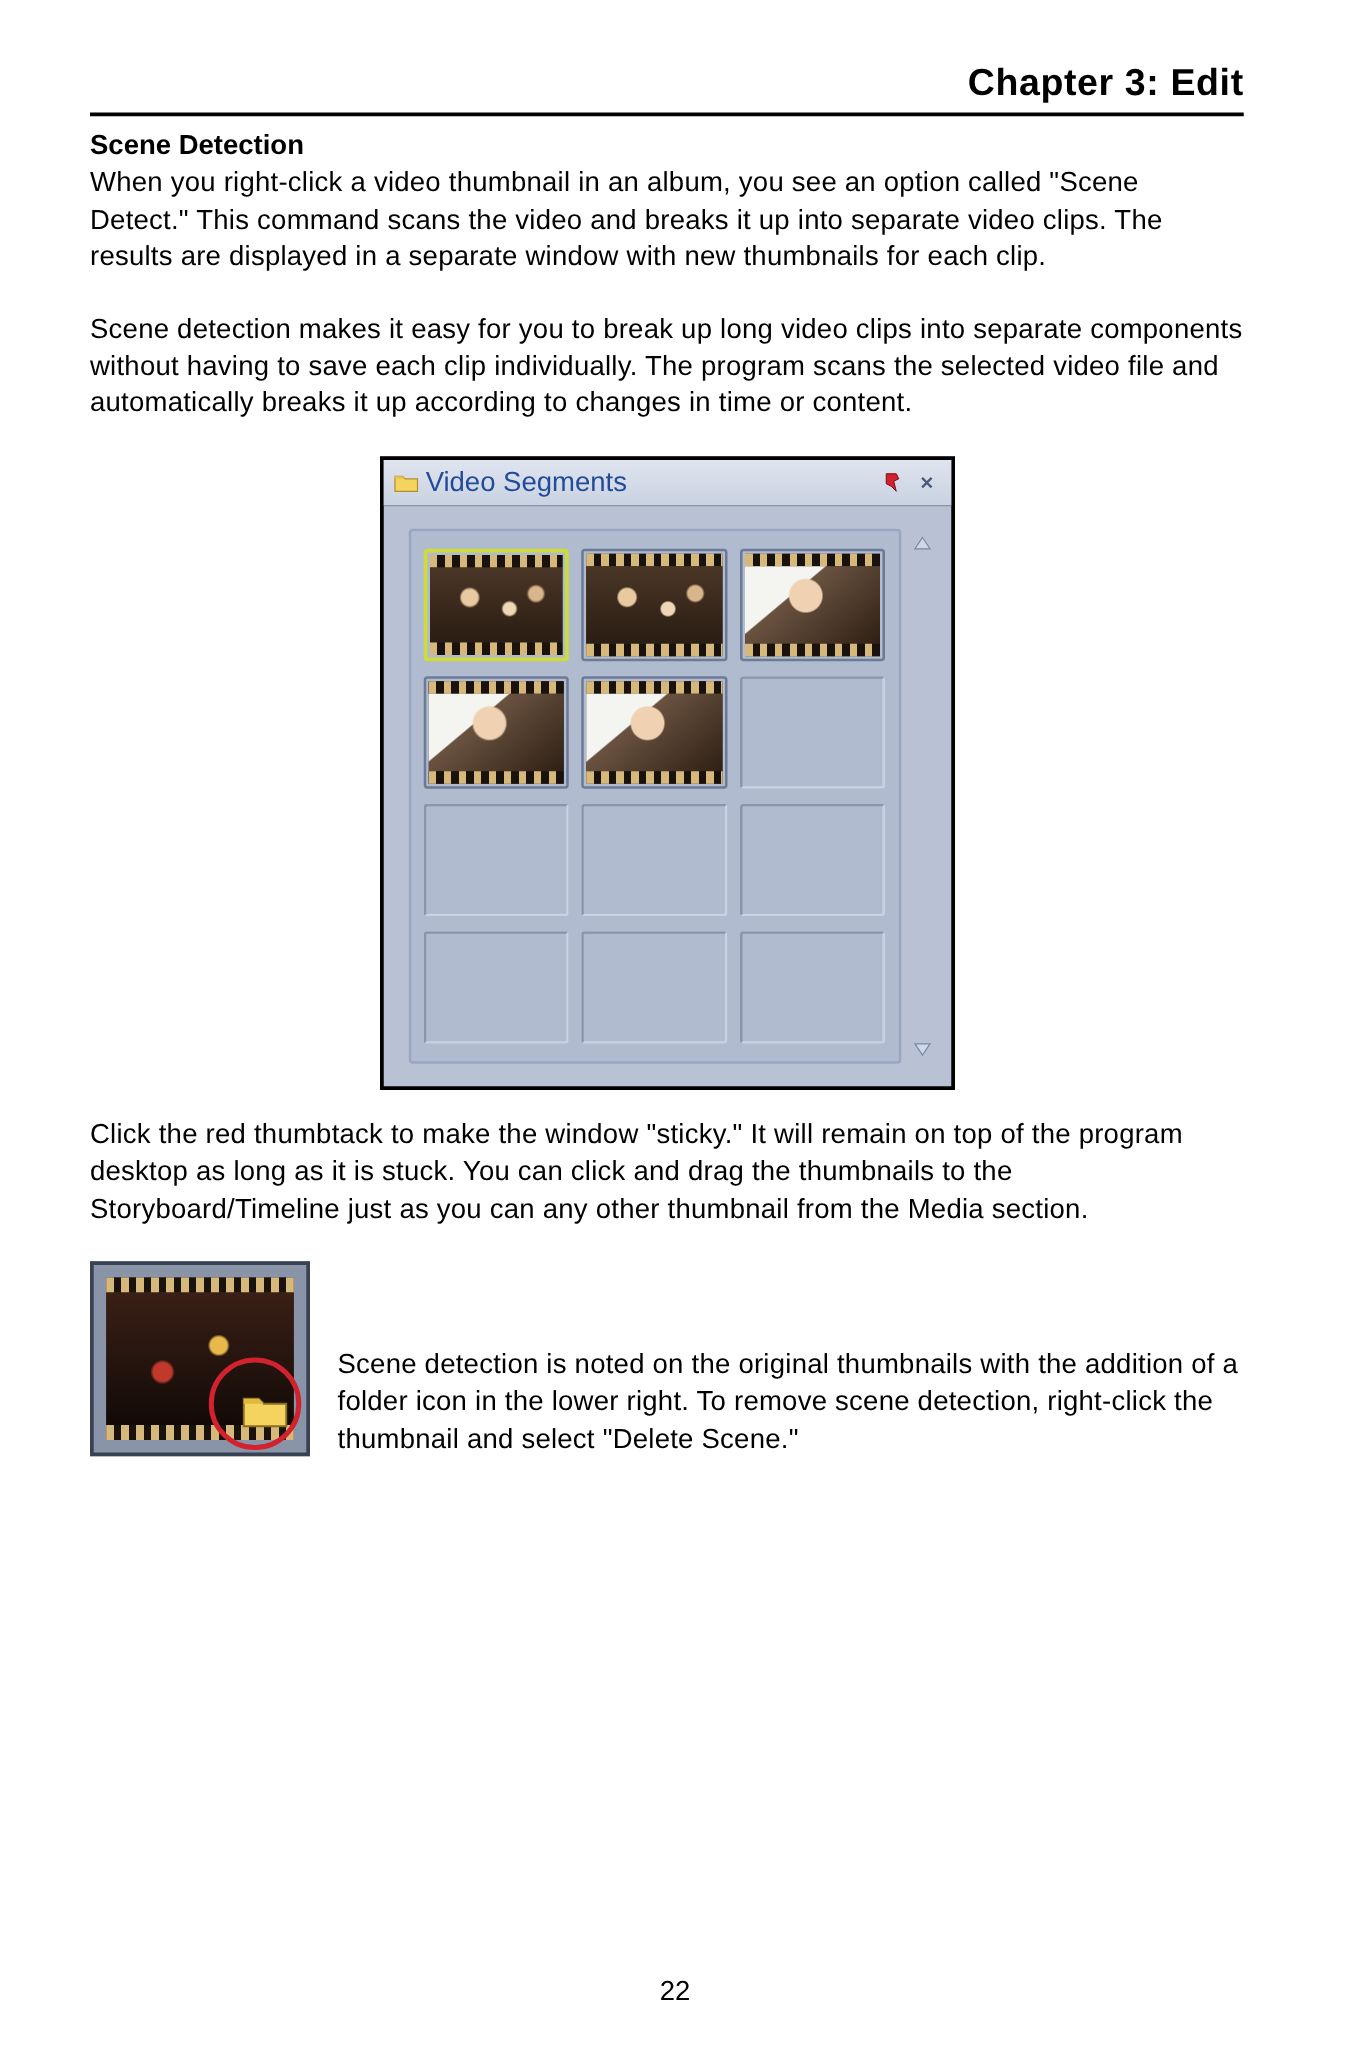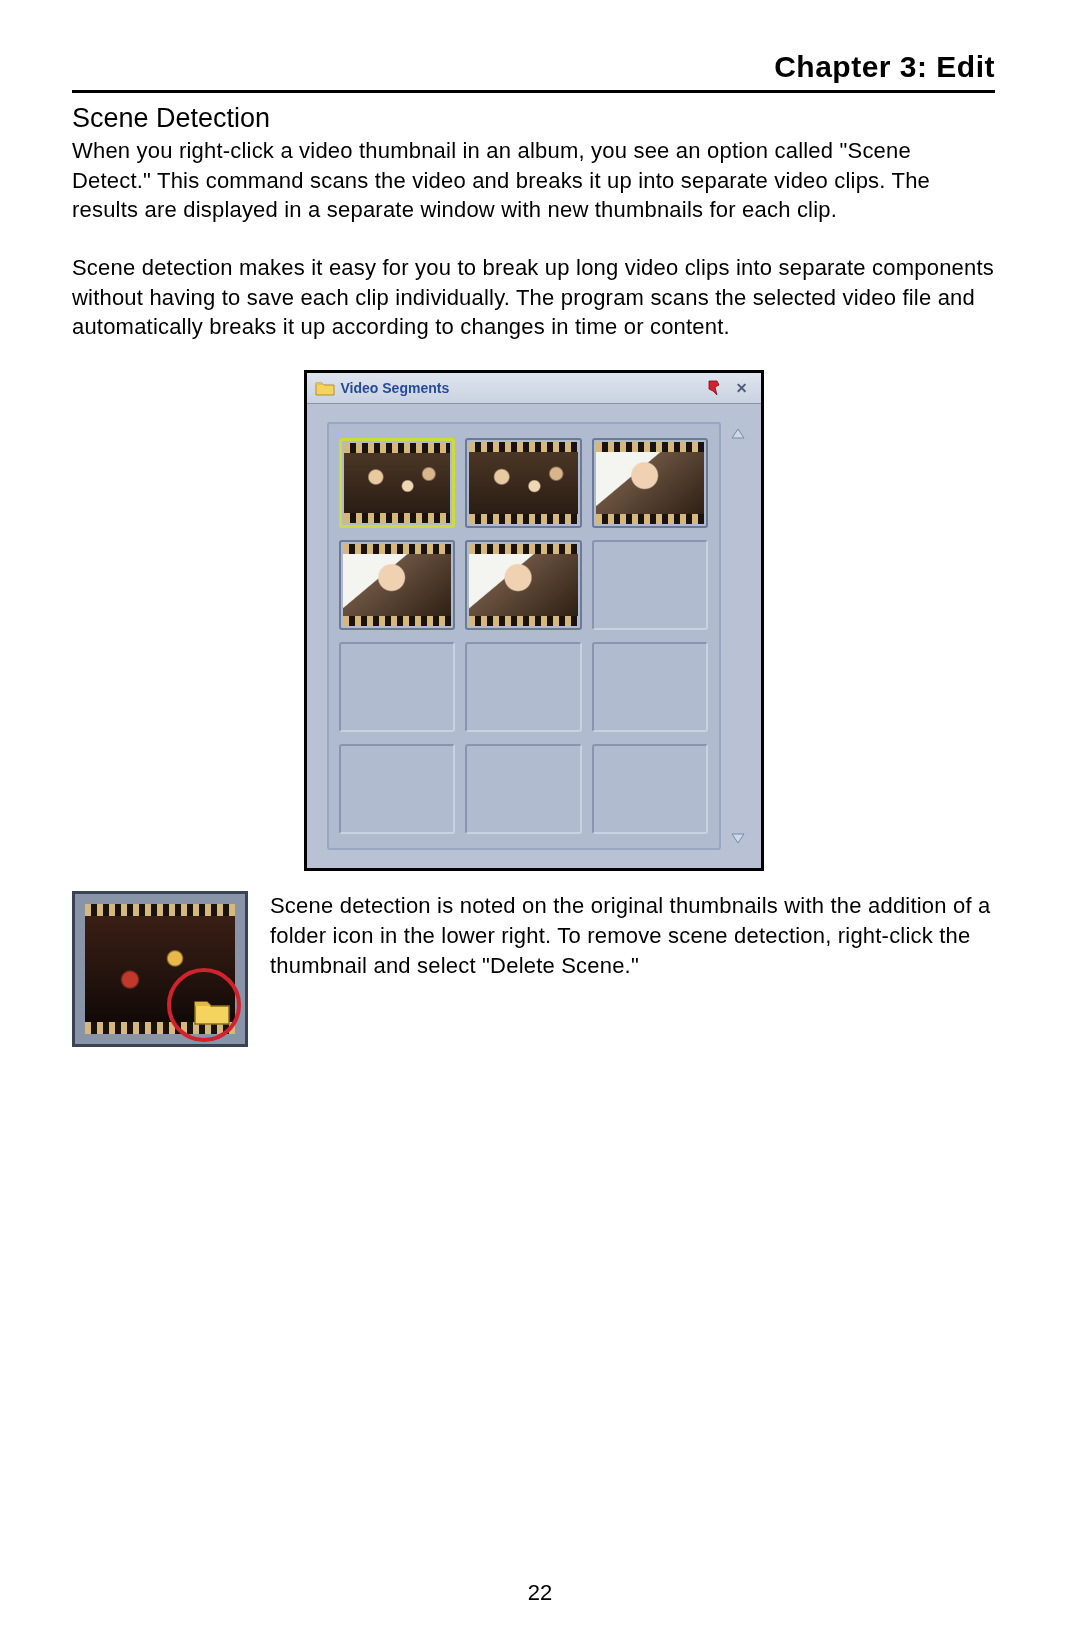--- a/index.html
+++ b/index.html
@@ -20,22 +20,22 @@
   .chapter-header {
     text-align: right;
     font-size: 30px;
     font-weight: bold;
     padding-bottom: 6px;
     border-bottom: 3px solid #000;
     margin-bottom: 10px;
     letter-spacing: 0.5px;
   }
   .section-heading {
-    font-size: 27px;
-    font-weight: normal;
+    font-size: 22px;
+    font-weight: bold;
     margin-bottom: 2px;
   }
   .body-para {
     font-size: 22px;
     line-height: 1.35;
     margin: 0 0 28px 0;
     letter-spacing: 0.2px;
   }
   .figure-wrap {
     text-align: center;
@@ -56,22 +56,22 @@
     align-items: center;
     gap: 6px;
     padding: 5px 8px;
     background: linear-gradient(#dfe5ef, #c9d2e1);
     border-bottom: 1px solid #8a94a8;
   }
   .vs-folder-icon svg { display: block; }
   .vs-title {
     flex: 1;
     color: #234b9a;
-    font-weight: bold;
-    font-size: 14px;
+    font-weight: normal;
+    font-size: 22px;
     font-family: Verdana, sans-serif;
   }
   .vs-pin, .vs-close {
     width: 22px;
     height: 20px;
     display: flex;
     align-items: center;
     justify-content: center;
   }
   .vs-body {
@@ -135,21 +135,21 @@
     width: 22px;
     display: flex;
     flex-direction: column;
     align-items: center;
     justify-content: space-between;
     padding: 4px 0;
   }
   .vs-scroll-arrow svg { display:block; }
 
   
-  .thumb-note-row { display: flex; gap: 22px; align-items: flex-start; margin-top: 6px;}
+  .thumb-note-row { display: flex; gap: 22px; align-items: flex-end; margin-top: 6px;}
   .small-thumb {
     width: 170px;
     height: 150px;
     background: #8a94a8;
     border: 3px solid #3a4354;
     position: relative;
     flex-shrink: 0;
   }
   .small-thumb .film-thumb { inset: 10px; }
   .small-thumb .film-perf { height: 12px; }
@@ -264,20 +264,21 @@
           <span class="vs-scroll-arrow">
             <svg width="18" height="18" viewBox="0 0 18 18">
                 <path d="M9 15 L15 6 L3 6 Z" fill="#cfd8e8" stroke="#7a88a5"></path>
               </svg>
           </span>
         </div>
       </div>
     </div>
   </div>
 
+  <p class="body-para">Click the red thumbtack to make the window "sticky." It will remain on top of the program desktop as long as it is stuck. You can click and drag the thumbnails to the Storyboard/Timeline just as you can any other thumbnail from the Media section.</p>
 
   <div class="thumb-note-row">
     <div class="small-thumb">
       <div class="film-thumb">
           <div class="film-perf"></div>
           <div class="film-img"></div>
           <div class="film-perf"></div>
         </div>
       <span class="folder-overlay">
         <svg width="38" height="30" viewBox="0 0 38 30">

